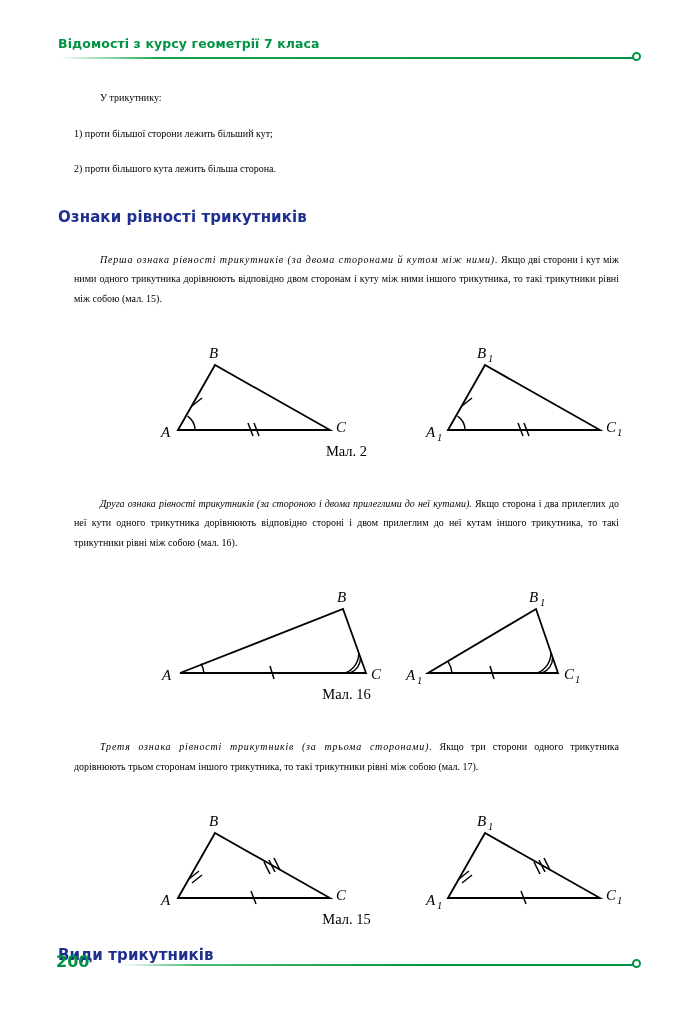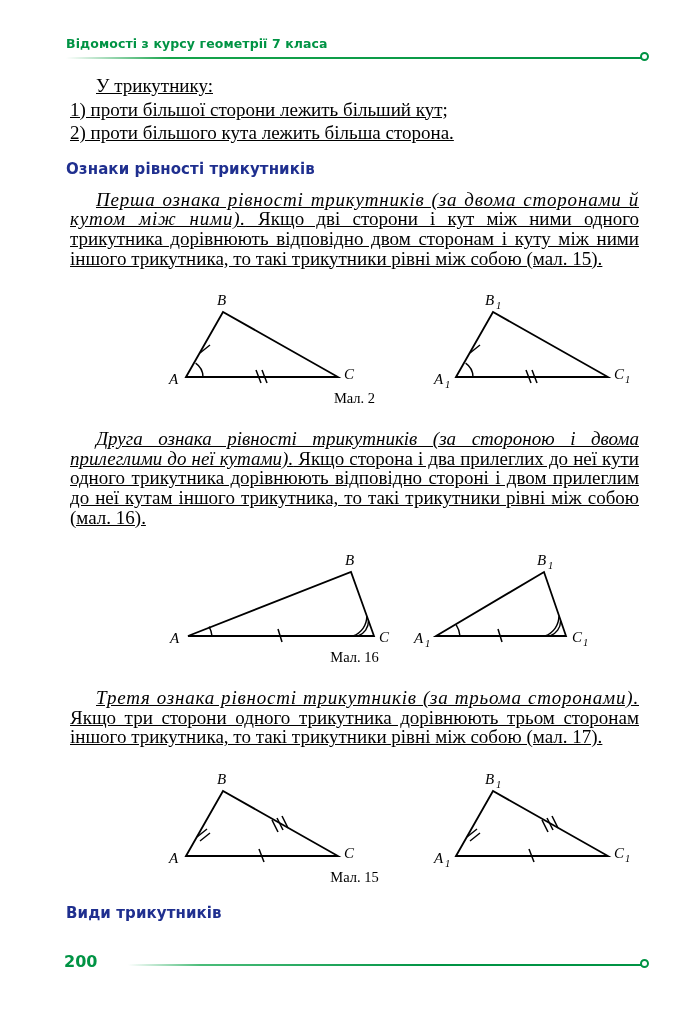--- a/index.html
+++ b/index.html
@@ -11,21 +11,21 @@
     height: 1030px;
     background: #ffffff;
     font-family: "Liberation Serif", "DejaVu Serif", serif;
     color: #000000;
     position: relative;
     overflow: hidden;
   }
 
   .page {
     position: absolute;
-    left: 8px; top: 0;
+    left: 0; top: 0;
     width: 613px;
     height: 1030px;
     border-radius: 11px;
   }
 
   
   .runhead {
     position: absolute;
     left: 0; top: 36px;
     width: 695px;
@@ -63,26 +63,25 @@
   }
 
   
   .content {
     position: absolute;
     left: 58px;
     top: 72px;
     width: 577px;
   }
   p {
-    margin: 4px;
-    font-size: 19px;
+    margin: 16px;
+    font-size: 10px;
     line-height: 19.6px;
     text-align: justify;
     text-justify: inter-word;
-    text-decoration: underline;
   }
   p.noind { text-indent: 0; }
   p.ind { text-indent: 26px; }
   .it { font-style: italic; }
   .sp { font-style: italic; letter-spacing: 0.8px; }
 
   h2.section {
     margin: 0;
     font-family: "DejaVu Sans", "Liberation Sans", sans-serif;
     font-weight: bold;

